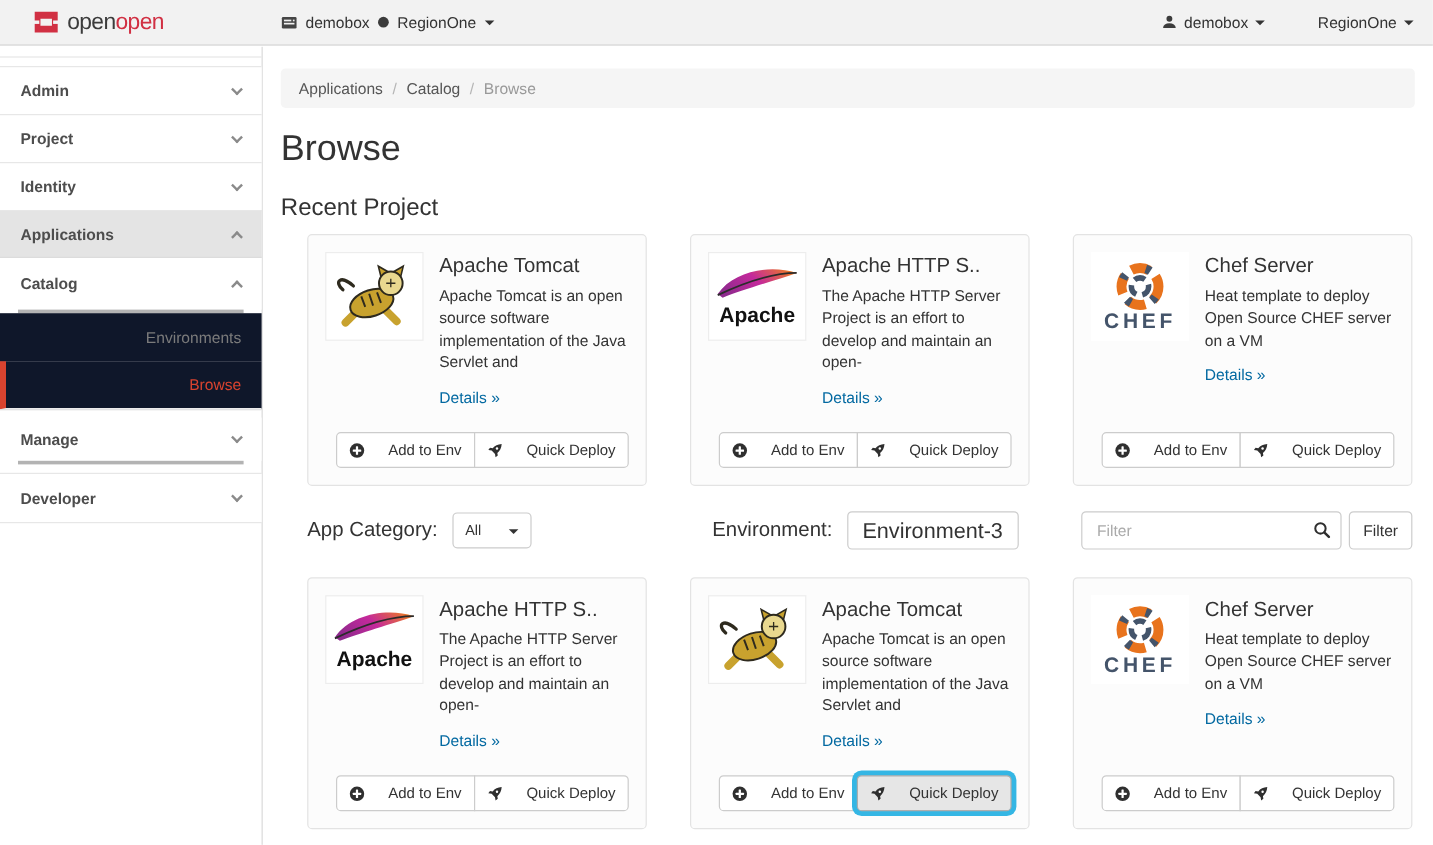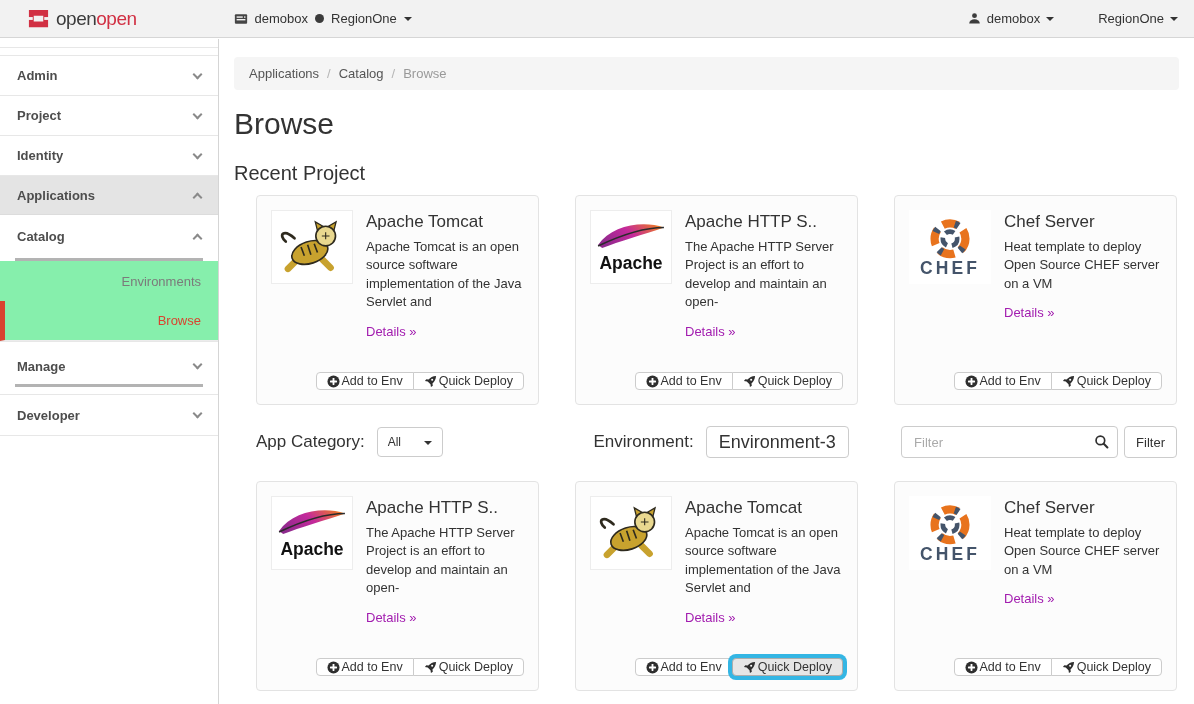--- a/index.html
+++ b/index.html
@@ -26,21 +26,21 @@
   .sidebar { position:absolute; top:39px; left:0; width:219px; height:665px;
     background:#fff; border-right:1px solid #d5d5d5; }
   .side-spacer { height:9px; border-bottom:1px solid #e7e7e7; }
   .side-gap { height:7px; }
   .side-row { height:40px; display:flex; align-items:center; justify-content:space-between;
     padding:0 17px; border-top:1px solid #e7e7e7; font-size:13px; font-weight:bold;
     color:#4d4d4d; cursor:pointer; background:#fff; }
   .side-row.active-group { background:#e4e4e4; border-bottom:1px solid #dcdcdc; }
   .thick-line { height:3px; background:#b3b3b3; margin:0 15px; }
   .sub-row { height:40px; display:flex; align-items:center; justify-content:flex-end;
-    padding:0 17px; font-size:13px; color:#7b7b7b; cursor:pointer; background:#86efac; }
+    padding:0 17px; font-size:13px; color:#7b7b7b; cursor:pointer; background:#0f172a; }
   .sub-row.active { color:#d9432f; border-left:5px solid #d9432f; padding-right:17px;
     border-bottom:1px solid #ececec; }
   .chev { width:7px; height:7px; border-right:2px solid #8a8a8a; border-bottom:2px solid #8a8a8a;
     display:inline-block; }
   .chev.down { transform:rotate(45deg); margin-top:-3px; }
   .chev.up { transform:rotate(-135deg); margin-top:4px; }
 
   
   .main { position:absolute; top:39px; left:219px; width:975px; height:665px;
     padding:18px 15px 0 15px; background:#fff; }
@@ -55,26 +55,26 @@
   .cards-row { display:flex; justify-content:space-between; margin:9px 2px 0 22px; }
   .cards-row.second { margin-top:23px; }
   .card { width:283px; height:210px; background:#fcfcfc; border:1px solid #e3e3e3;
     border-radius:4px; padding:14px; position:relative; }
   .card-body { display:flex; gap:13px; }
   .logo-box { width:82px; min-width:82px; height:74px; background:#fff;
     display:flex; align-items:center; justify-content:center; }
   .logo-box.framed { border:1px solid #ededed; }
   .card-title { font-size:17px; color:#333; font-weight:400; margin:2px 0 6px 0; white-space:nowrap; }
   .card-desc { font-size:13px; color:#333; line-height:1.42; }
-  .details-link { display:inline-block; margin-top:12px; font-size:13px; color:#a21caf;
+  .details-link { display:inline-block; margin-top:12px; font-size:13px; color:#0369a1;
     text-decoration:none; cursor:pointer;text-align:center; }
   .btn-group { position:absolute; right:14px; bottom:14px; display:flex; }
-  .btn { display:flex; align-items:center; gap:2px; background:#fff; border:1px solid #ccc;
+  .btn { display:flex; align-items:center; gap:20px; background:#fff; border:1px solid #ccc;
     color:#333; font-size:12.5px; font-family:"Liberation Sans", sans-serif;
-    padding:6px 10px; height:18px; cursor:pointer; }
+    padding:6px 10px; height:30px; cursor:pointer; }
   .btn.left { border-radius:4px 0 0 4px; }
   .btn.right { border-radius:0 4px 4px 0; margin-left:-1px; }
   .btn.highlighted { background:#e6e6e6; border-color:#adadad; border-radius:4px;
     box-shadow:0 0 0 4px #34b6e4; position:relative; z-index:2; }
 
   
   .filter-row { display:flex; justify-content:space-between; align-items:center;
     margin:21px 2px 0 22px; }
   .filter-col { width:283px; display:flex; align-items:center; }
   .filter-col.right { justify-content:flex-end; gap:6px; }

